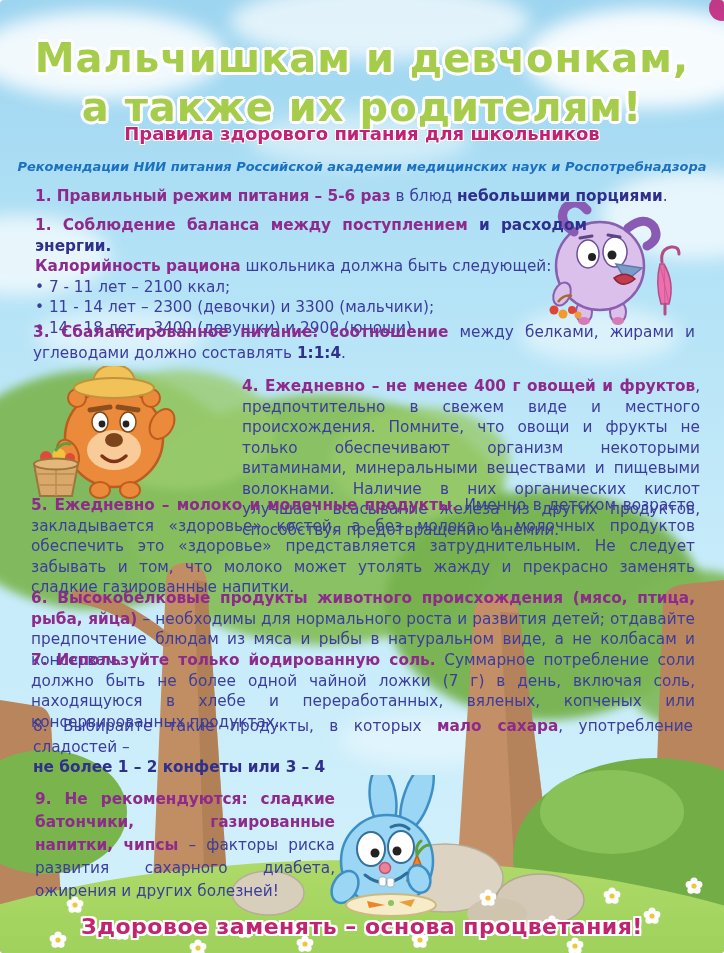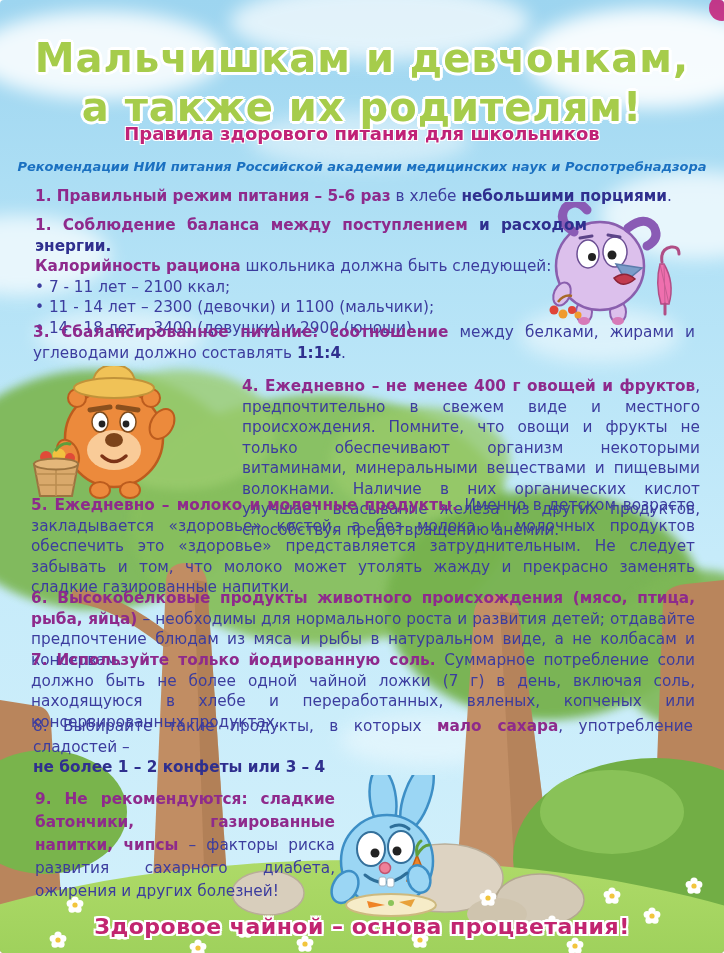--- a/index.html
+++ b/index.html
@@ -227,27 +227,27 @@
 
   <div class="txt title-wrap">
     <div class="title-line">Мальчишкам и девчонкам,</div>
     <div class="title-line">а также их родителям!</div>
   </div>
 
   <div class="txt subtitle">Правила здорового питания для школьников</div>
   <div class="txt recommendation">Рекомендации НИИ питания Российской академии медицинских наук и Роспотребнадзора</div>
 
   <div class="txt rule r1">
-      <div class="blk"><span class="sg-m">1. Правильный режим питания – 5-6 раз</span><span class="sg-n"> в хлебе </span><span class="sg-nb">небольшими порциями</span><span class="sg-n">.</span></div>
+      <div class="blk"><span class="sg-m">1. Правильный режим питания – 5-6 раз</span><span class="sg-n"> в блюд </span><span class="sg-nb">небольшими порциями</span><span class="sg-n">.</span></div>
     </div>
   <div class="txt rule r2">
       <div class="blk"><span class="sg-m">1. Соблюдение баланса между поступлением</span><span class="sg-nb"> и расходом энергии.</span></div>
       <div class="blk"><span class="sg-m">Калорийность рациона</span><span class="sg-n"> школьника должна быть следующей:</span></div>
       <div class="blk"><span class="sg-n">• 7 - 11 лет – 2100 ккал;</span></div>
-      <div class="blk"><span class="sg-n">• 11 - 14 лет – 2300 (девочки) и 1100 (мальчики);</span></div>
+      <div class="blk"><span class="sg-n">• 11 - 14 лет – 2300 (девочки) и 3300 (мальчики);</span></div>
       <div class="blk"><span class="sg-n">• 14 - 18 лет – 3400 (девушки) и 2900 (юноши).</span></div>
     </div>
   <div class="txt rule r3">
       <div class="blk"><span class="sg-m">3. Сбалансированное питание: соотношение</span><span class="sg-n"> между белками, жирами и углеводами должно составлять </span><span class="sg-nb">1:1:4</span><span class="sg-n">.</span></div>
     </div>
   <div class="txt rule r4">
       <div class="blk"><span class="sg-m">4. Ежедневно – не менее 400 г овощей и фруктов</span><span class="sg-n">, предпочтительно в свежем виде и местного происхождения. Помните, что овощи и фрукты не только обеспечивают организм некоторыми витаминами, минеральными веществами и пищевыми волокнами. Наличие в них органических кислот улучшает всасывание железа из других продуктов, способствуя предотвращению анемии.</span></div>
     </div>
   <div class="txt rule r5">
       <div class="blk"><span class="sg-m">5. Ежедневно – молоко и молочные продукты.</span><span class="sg-n"> Именно в детском возрасте закладывается «здоровье» костей, а без молока и молочных продуктов обеспечить это «здоровье» представляется затруднительным. Не следует забывать и том, что молоко может утолять жажду и прекрасно заменять сладкие газированные напитки.</span></div>
@@ -259,14 +259,14 @@
       <div class="blk"><span class="sg-m">7. Используйте только йодированную соль.</span><span class="sg-n"> Суммарное потребление соли должно быть не более одной чайной ложки (7 г) в день, включая соль, находящуюся в хлебе и переработанных, вяленых, копченых или консервированных продуктах.</span></div>
     </div>
   <div class="txt rule r8">
       <div class="blk"><span class="sg-n">8. Выбирайте такие продукты, в которых </span><span class="sg-m">мало сахара</span><span class="sg-n">, употребление сладостей –</span></div>
       <div class="blk"><span class="sg-nb">не более 1 – 2 конфеты или 3 – 4</span></div>
     </div>
   <div class="txt rule r9">
       <div class="blk"><span class="sg-m">9. Не рекомендуются: сладкие батончики, газированные напитки, чипсы</span><span class="sg-n"> – факторы риска развития сахарного диабета, ожирения и других болезней!</span></div>
     </div>
 
-  <div class="txt slogan">Здоровое чайной – основа процветания!</div>
+  <div class="txt slogan">Здоровое заменять – основа процветания!</div>
 </div>
 
 </body></html>

